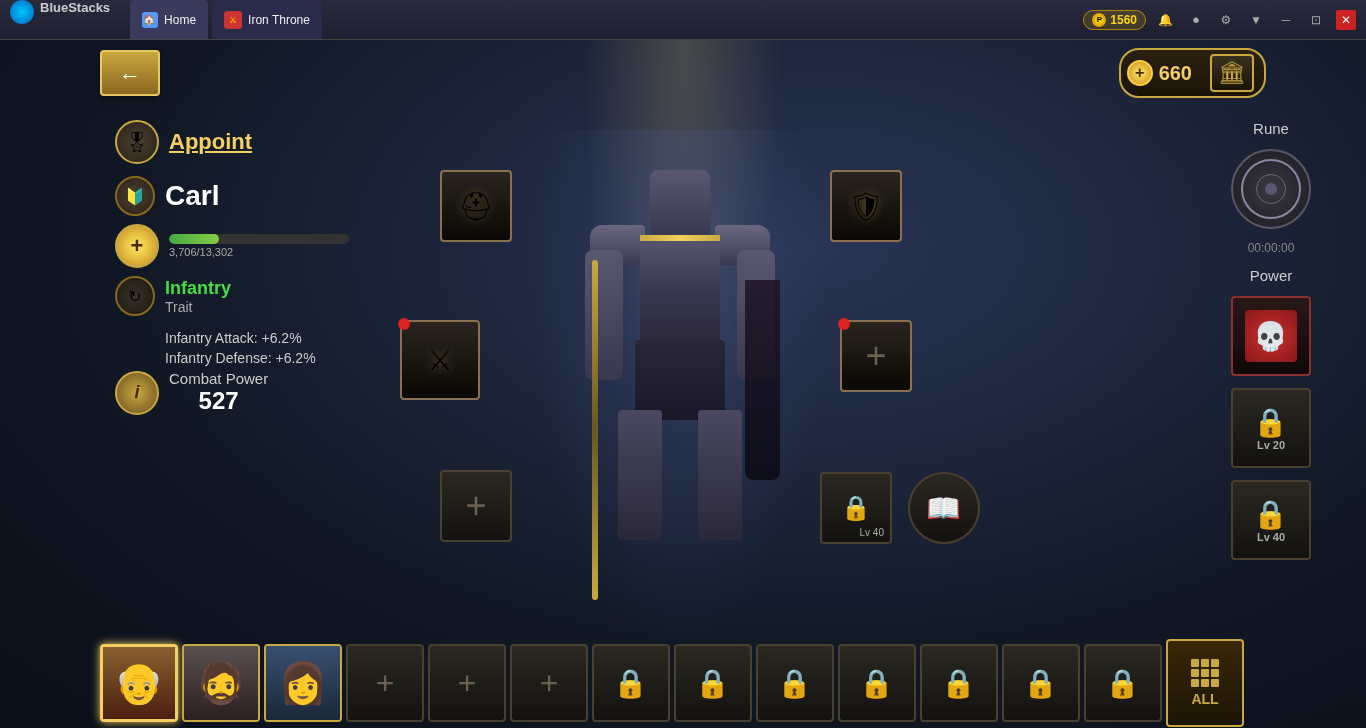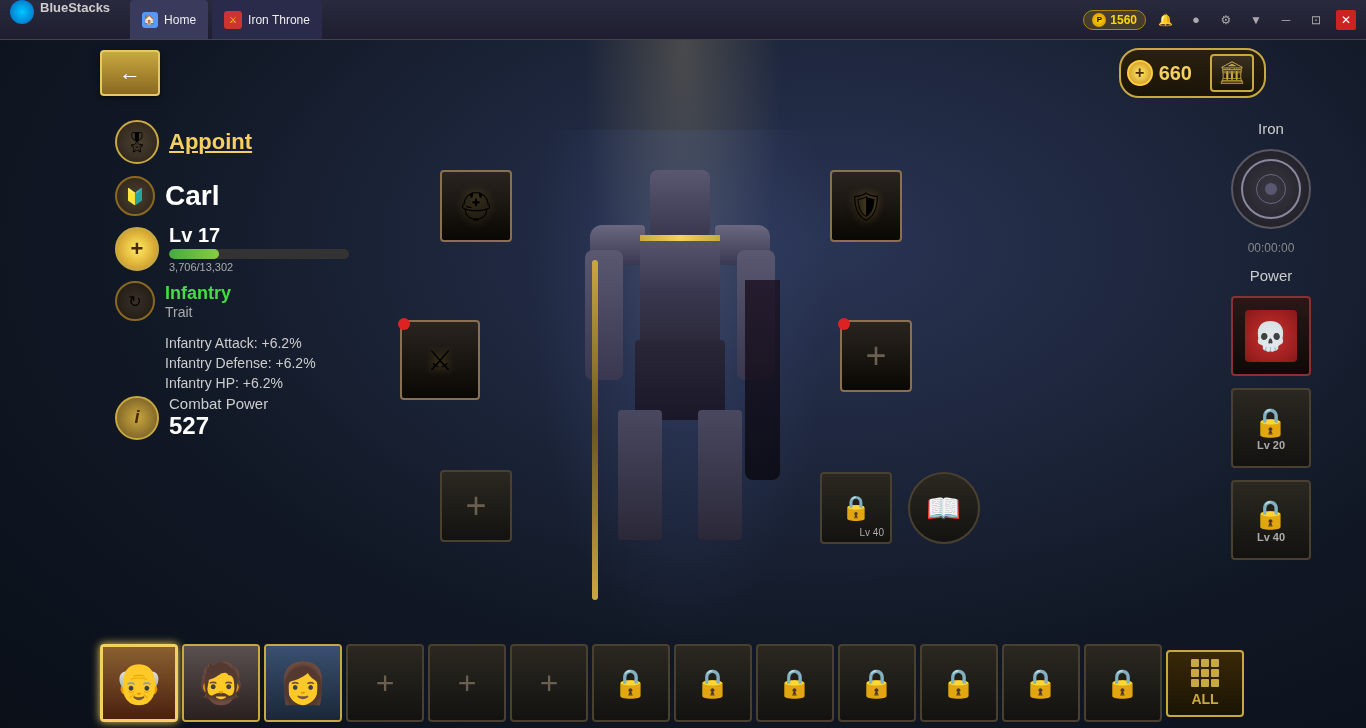--- a/index.html
+++ b/index.html
@@ -326,20 +326,21 @@
       flex-direction: column;
     }
     .combat-label {
       color: #cccccc;
       font-size: 15px;
     }
     .combat-value {
       color: #ffffff;
       font-size: 24px;
       font-weight: bold;
+      text-align: center;
     }
 
     
     .equip-slot {
       position: absolute;
       width: 72px; height: 72px;
       background: linear-gradient(180deg, #2a2820, #141210);
       border: 2px solid #4a4030;
       border-radius: 4px;
       display: flex;
@@ -508,21 +509,21 @@
       border: 2px solid #4a4030;
       border-radius: 4px;
       display: flex;
       align-items: center;
       justify-content: center;
       cursor: pointer;
       font-size: 28px;
       color: #888;
     }
     .all-btn {
-      width: 78px; height: 67px;
+      width: 78px; height: 88px;
       background: linear-gradient(180deg, #3a2808, #1a1404);
       border: 2px solid #c8a840;
       border-radius: 4px;
       display: flex;
       flex-direction: column;
       align-items: center;
       justify-content: center;
       cursor: pointer;
       font-size: 12px;
     }
@@ -639,40 +640,38 @@
     </div>
 
     <div class="name-row">
       <div class="name-icon">🔰</div>
       <span class="hero-name">Carl</span>
     </div>
 
     <div class="level-row">
       <div class="level-icon">+</div>
       <div class="level-info">
-        <span class="level-text">Lv 17</span>
         <div class="xp-bar-bg">
           <div class="xp-bar-fill" style="width: 28%;"></div>
         </div>
         <span class="xp-text">3,706/13,302</span>
       </div>
     </div>
 
     <div class="trait-row">
       <div class="trait-icon">↻</div>
       <div class="trait-info">
         <span class="trait-name">Infantry</span>
         <span class="trait-label">Trait</span>
       </div>
     </div>
 
     <div class="stats-block">
       <div class="stat-line">Infantry Attack: +6.2%</div>
       <div class="stat-line">Infantry Defense: +6.2%</div>
-      <div class="stat-line">Infantry HP: +6.2%</div>
     </div>
 
     <div class="combat-row">
       <div class="combat-icon" style="font-size:18px; font-style:italic;">i</div>
       <div class="combat-info">
         <span class="combat-label">Combat Power</span>
         <span class="combat-value">527</span>
       </div>
     </div>
   </div>
@@ -731,21 +730,21 @@
   <div class="equip-slot" style="top:432px; left:820px;">
     <span class="lock-icon">🔒</span>
     <span class="lv-text">Lv 40</span>
   </div>
 
   <div class="equip-slot" style="top:432px; left:908px; border-radius:50%;">
     <span style="font-size:28px;">📖</span>
   </div>
 
   <div id="right-panel">
-    <span class="aura-label">Iron</span>
+    <span class="aura-label">Rune</span>
     <div class="aura-circle">
       <div class="aura-inner">
         <div style="width:30px;height:30px;border:1px solid #6a6880;border-radius:50%;display:flex;align-items:center;justify-content:center;">
           <div style="width:12px;height:12px;background:#5a5870;border-radius:50%;"></div>
         </div>
       </div>
     </div>
     <span class="aura-timer">00:00:00</span>
 
     <span class="aura-label">Power</span>

